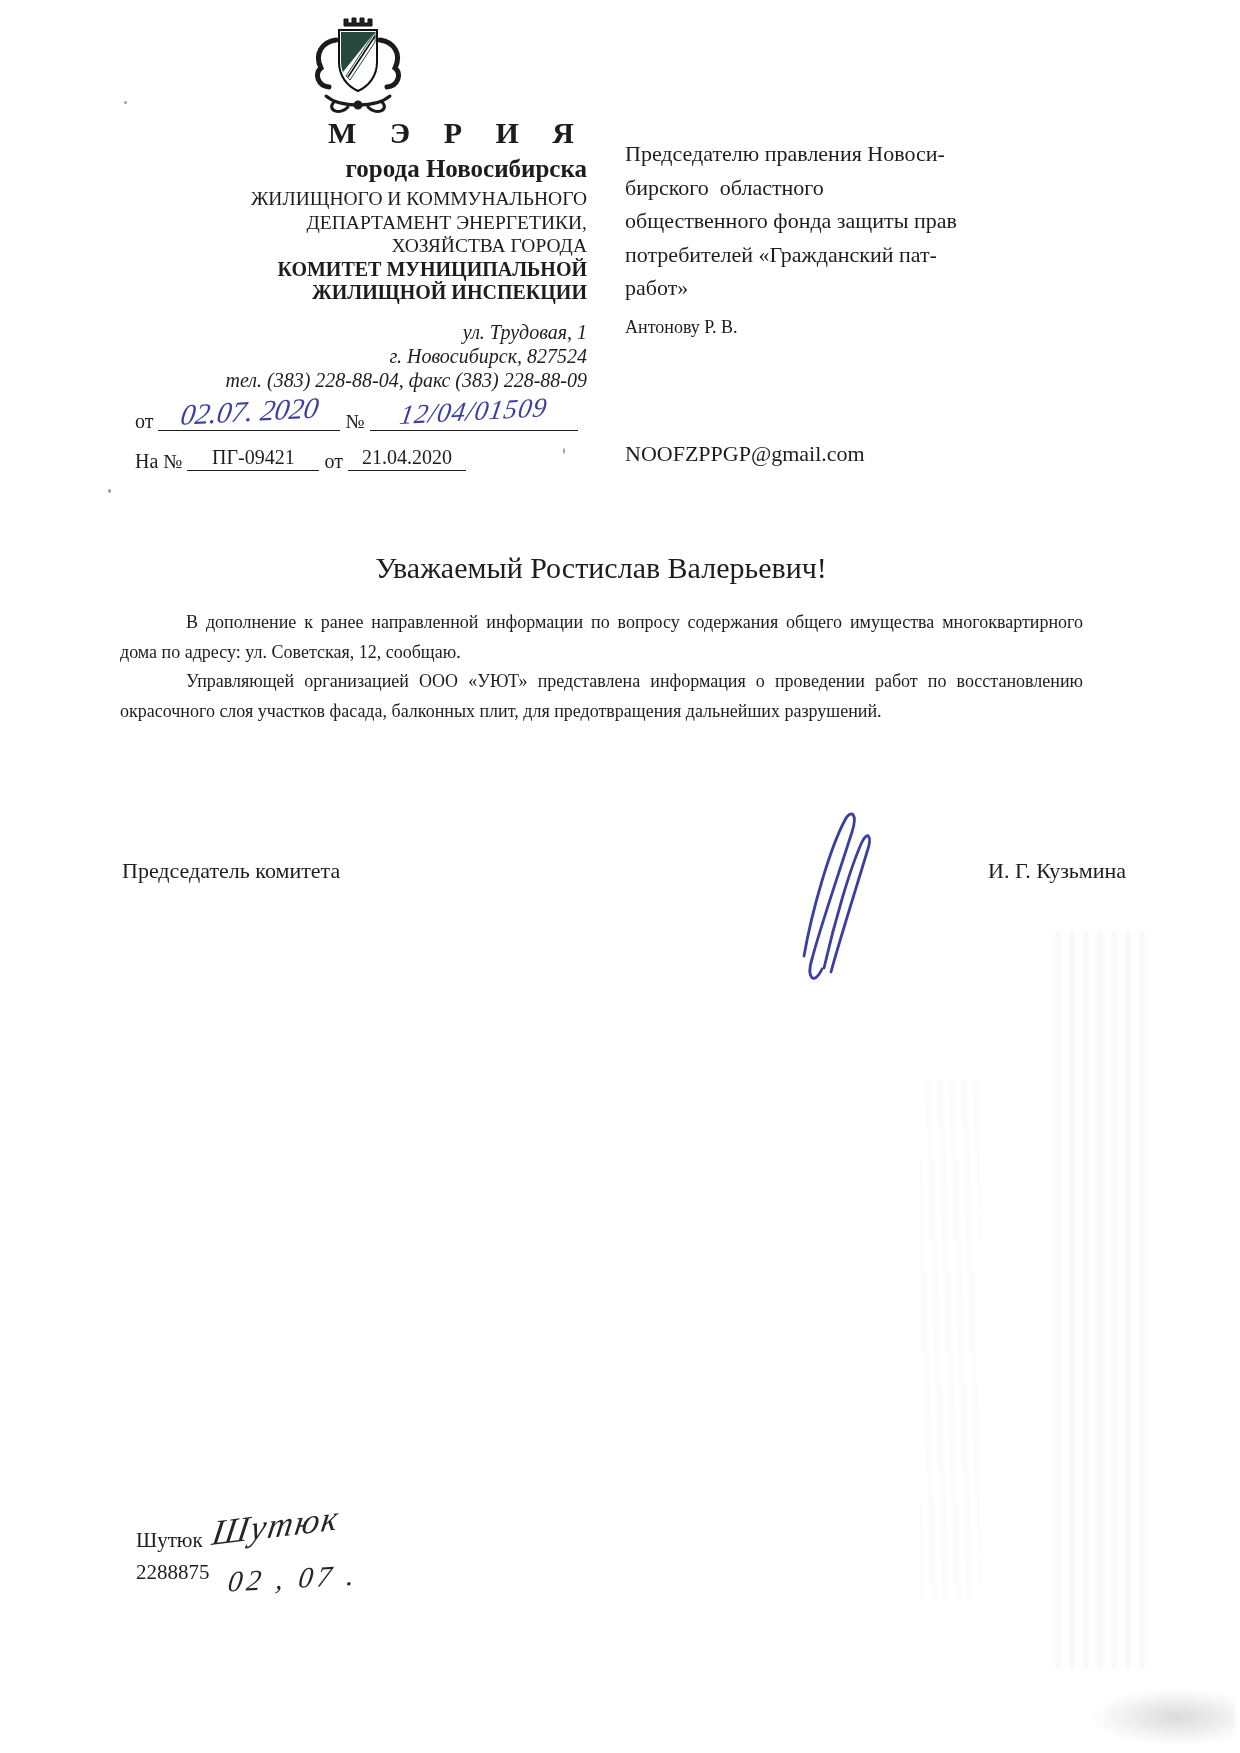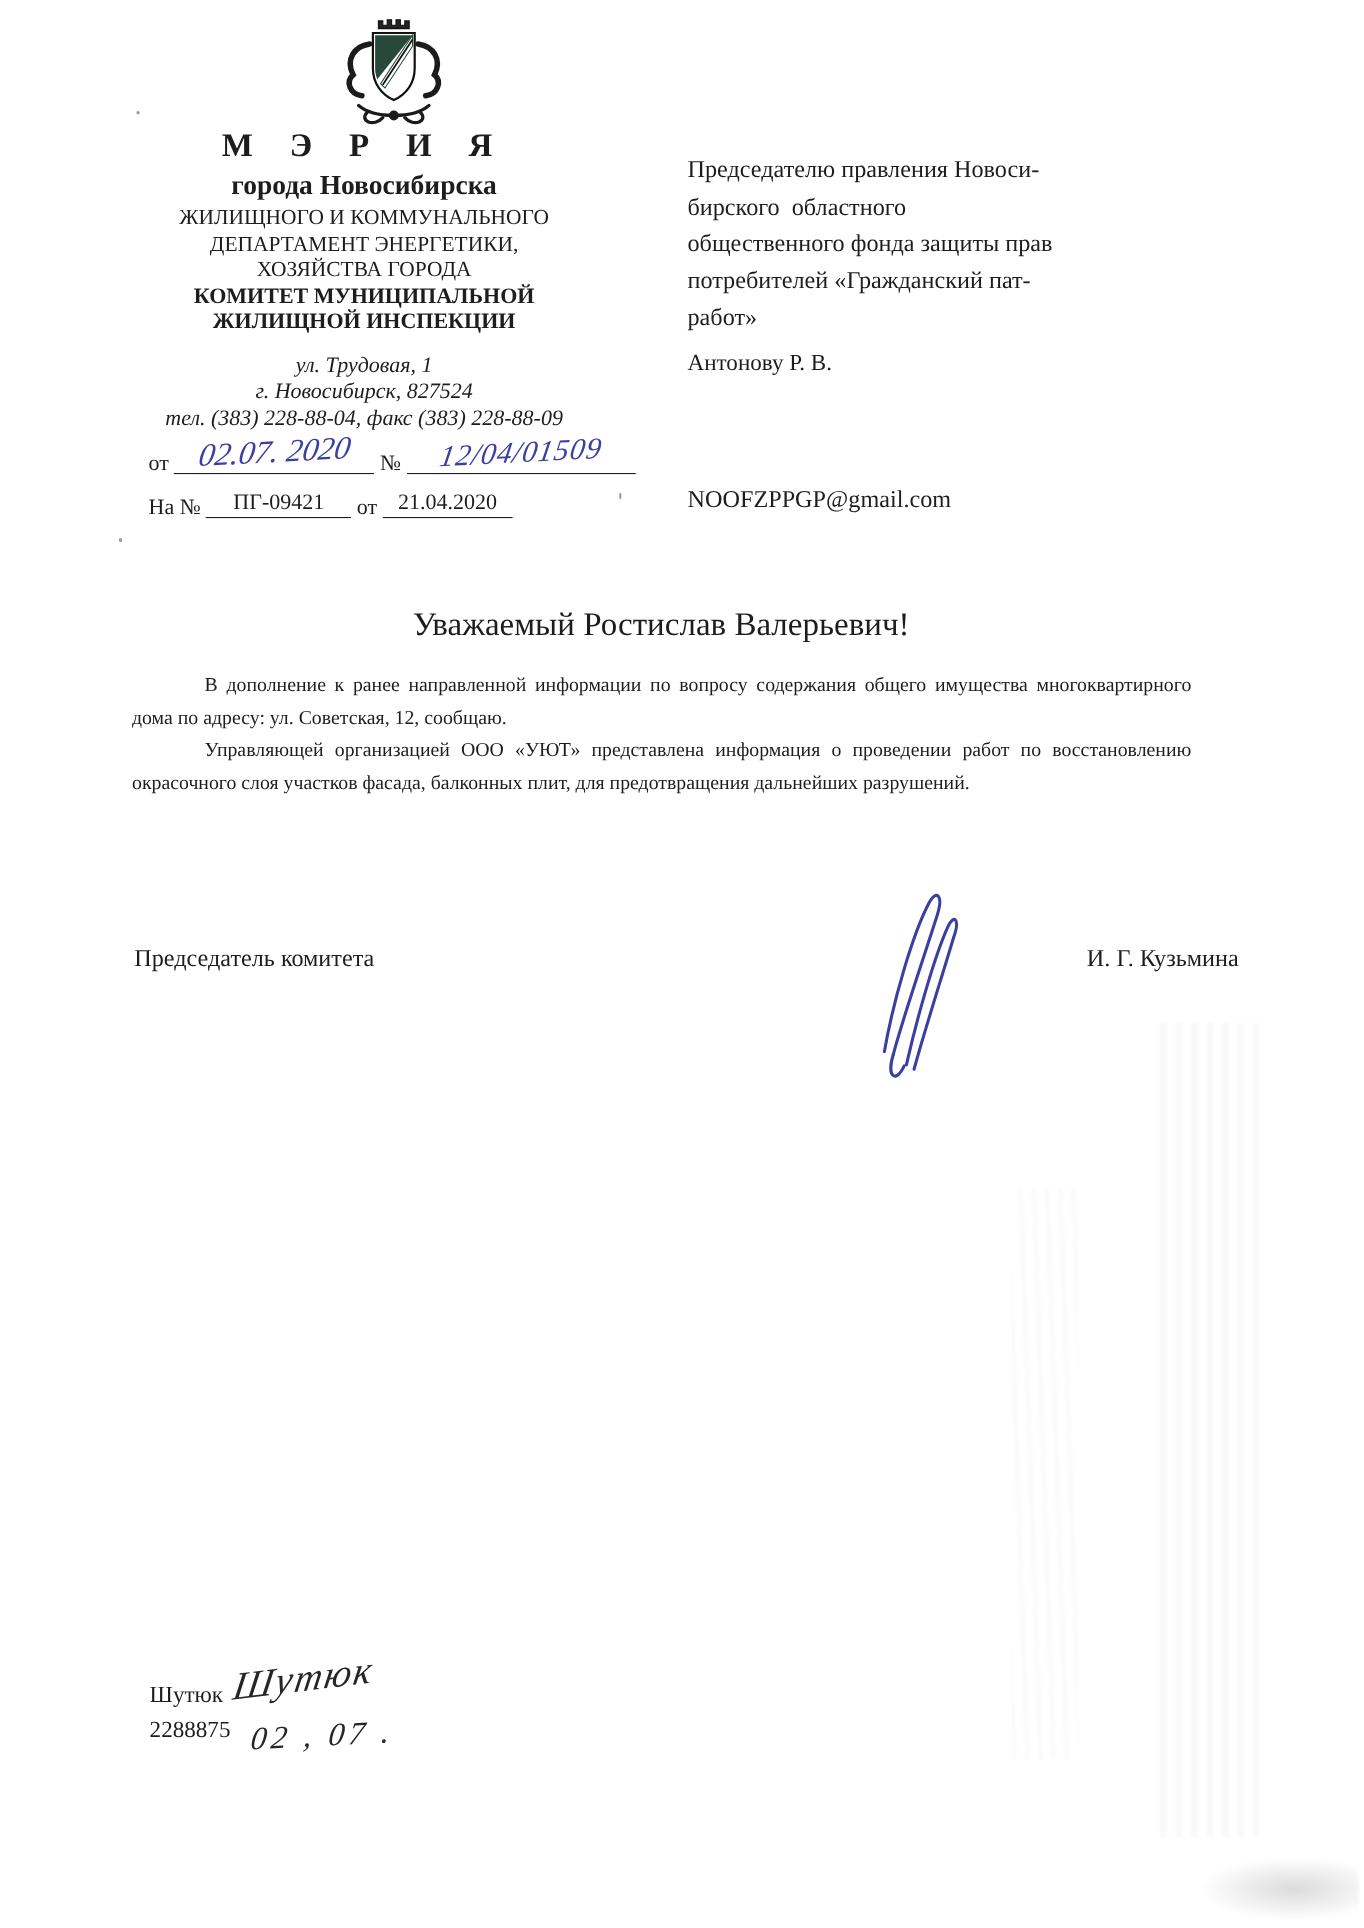--- a/index.html
+++ b/index.html
@@ -7,21 +7,21 @@
     position: relative;
     width: 1240px; height: 1753px;
     margin: 0 auto;
     background: #ffffff;
     font-family: "Liberation Serif", "DejaVu Serif", serif;
     color: #1d1d1d;
     overflow: hidden;
   }
   
   .emblem { position:absolute; left:298px; top:14px; }
-  .letterhead { position:absolute; left:96px; top:116px; width:470px; text-align:center; }
+  .letterhead { position:absolute; left:117px; top:116px; width:470px; text-align:right; }
   .lh-mayor   { font-size:30px; font-weight:bold; letter-spacing:13px; margin-bottom:5px; }
   .lh-city    { font-size:25px; font-weight:bold; margin-bottom:4px; }
   .lh-dept    { font-size:19.5px; line-height:23.5px; }
   .lh-comm    { font-size:20px; font-weight:bold; line-height:23.5px; }
   .lh-addr    { font-size:20px; line-height:24px; margin-top:15px;font-style:italic; }
   
   .refline { position:absolute; font-size:20px; white-space:nowrap; }
   .ref1 { left:135px; top:400px; }
   .ref2 { left:135px; top:444px; }
   .uline { display:inline-block; border-bottom:1.6px solid #1d1d1d; text-align:center; vertical-align:bottom; }
@@ -33,21 +33,21 @@
     display:inline-block; color:#3b3f9f;
     font-style:italic; font-size:29px; line-height:26px;
     transform: rotate(-3deg) skewX(-12deg);
     white-space:nowrap; position:relative; top:-2px;
   }
   .hand-num { font-size:27px; letter-spacing:1px; }
   .typed-in { font-size:20px; position:relative; top:2px; }
   
   .recipient { position:absolute; left:625px; top:137px; width:410px; font-size:22px; line-height:33.5px; }
   .recipient-line { white-space:pre-wrap; }
-  .recipient-name { position:absolute; left:625px; top:317px; font-size:21px; }
+  .recipient-name { position:absolute; left:625px; top:317px; font-size:18px; }
   .recipient-email { position:absolute; left:625px; top:441px; font-size:22px; }
   
   .salutation { position:absolute; left:120px; top:551px; width:962px; text-align:center; font-size:30px; }
   .body-text { position:absolute; left:120px; top:608px; width:963px; font-size:18px; line-height:29.5px; text-align:justify; }
   .body-text p { margin:0; text-indent:66px; }
   
   .sig-title { position:absolute; left:122px; top:858px; font-size:22px; }
   .sig-name  { position:absolute; left:988px; top:858px; font-size:22px;text-align:center; }
   .sig-flourish { position:absolute; left:782px; top:806px; }
   

